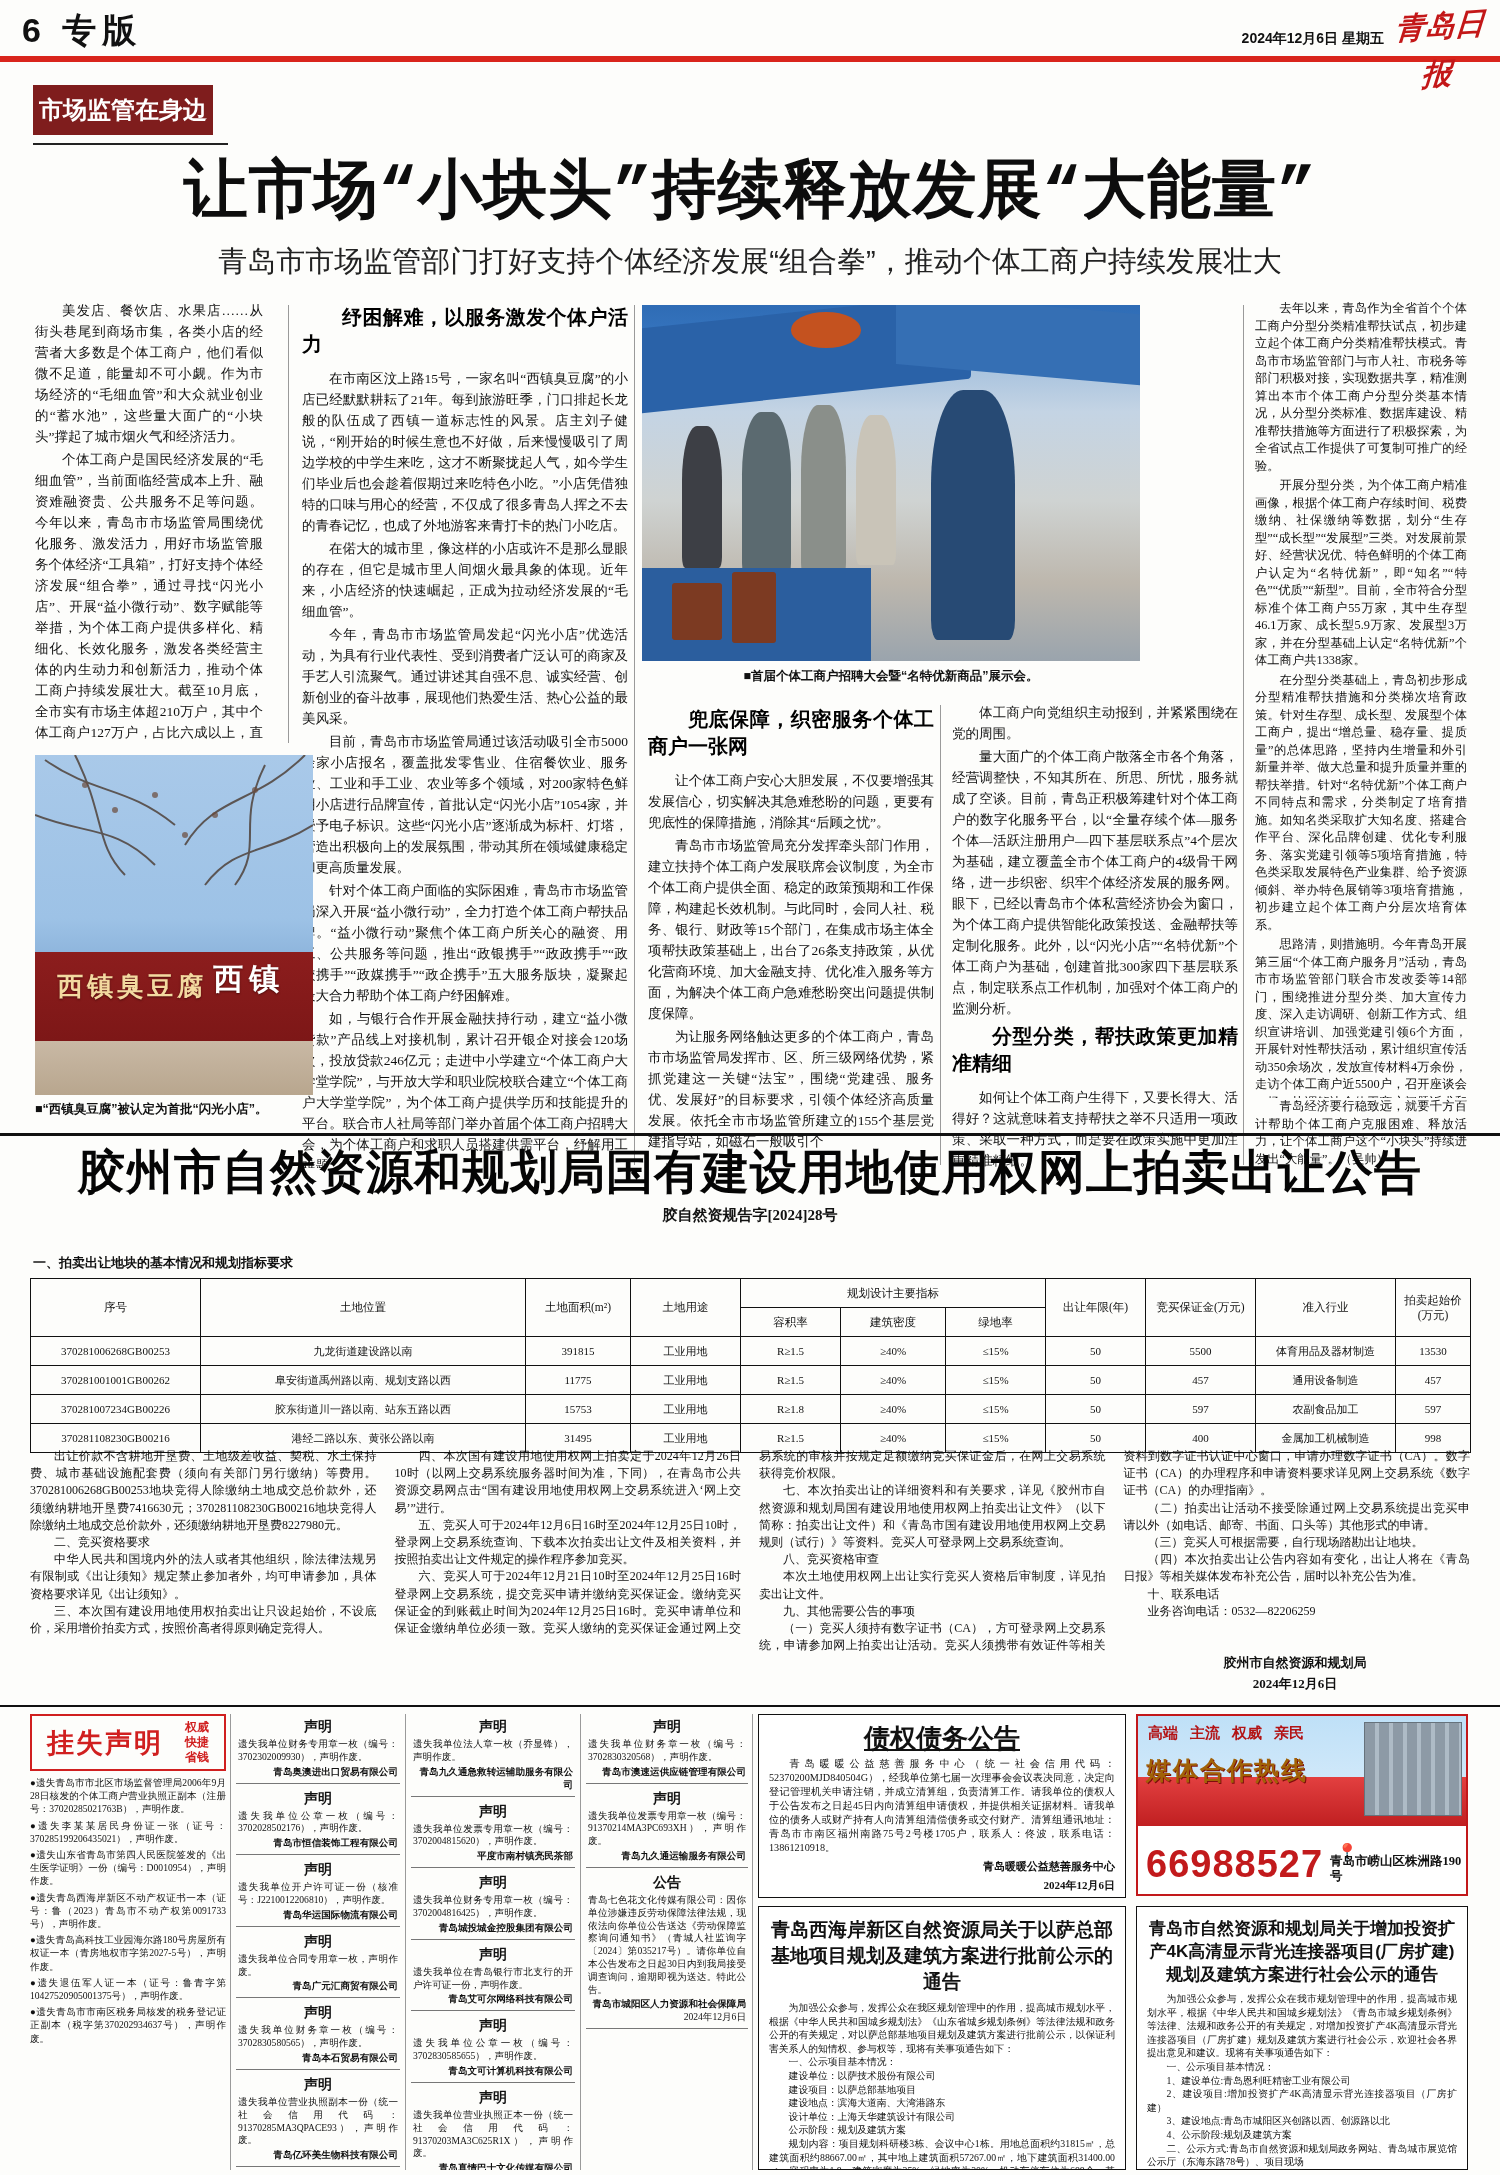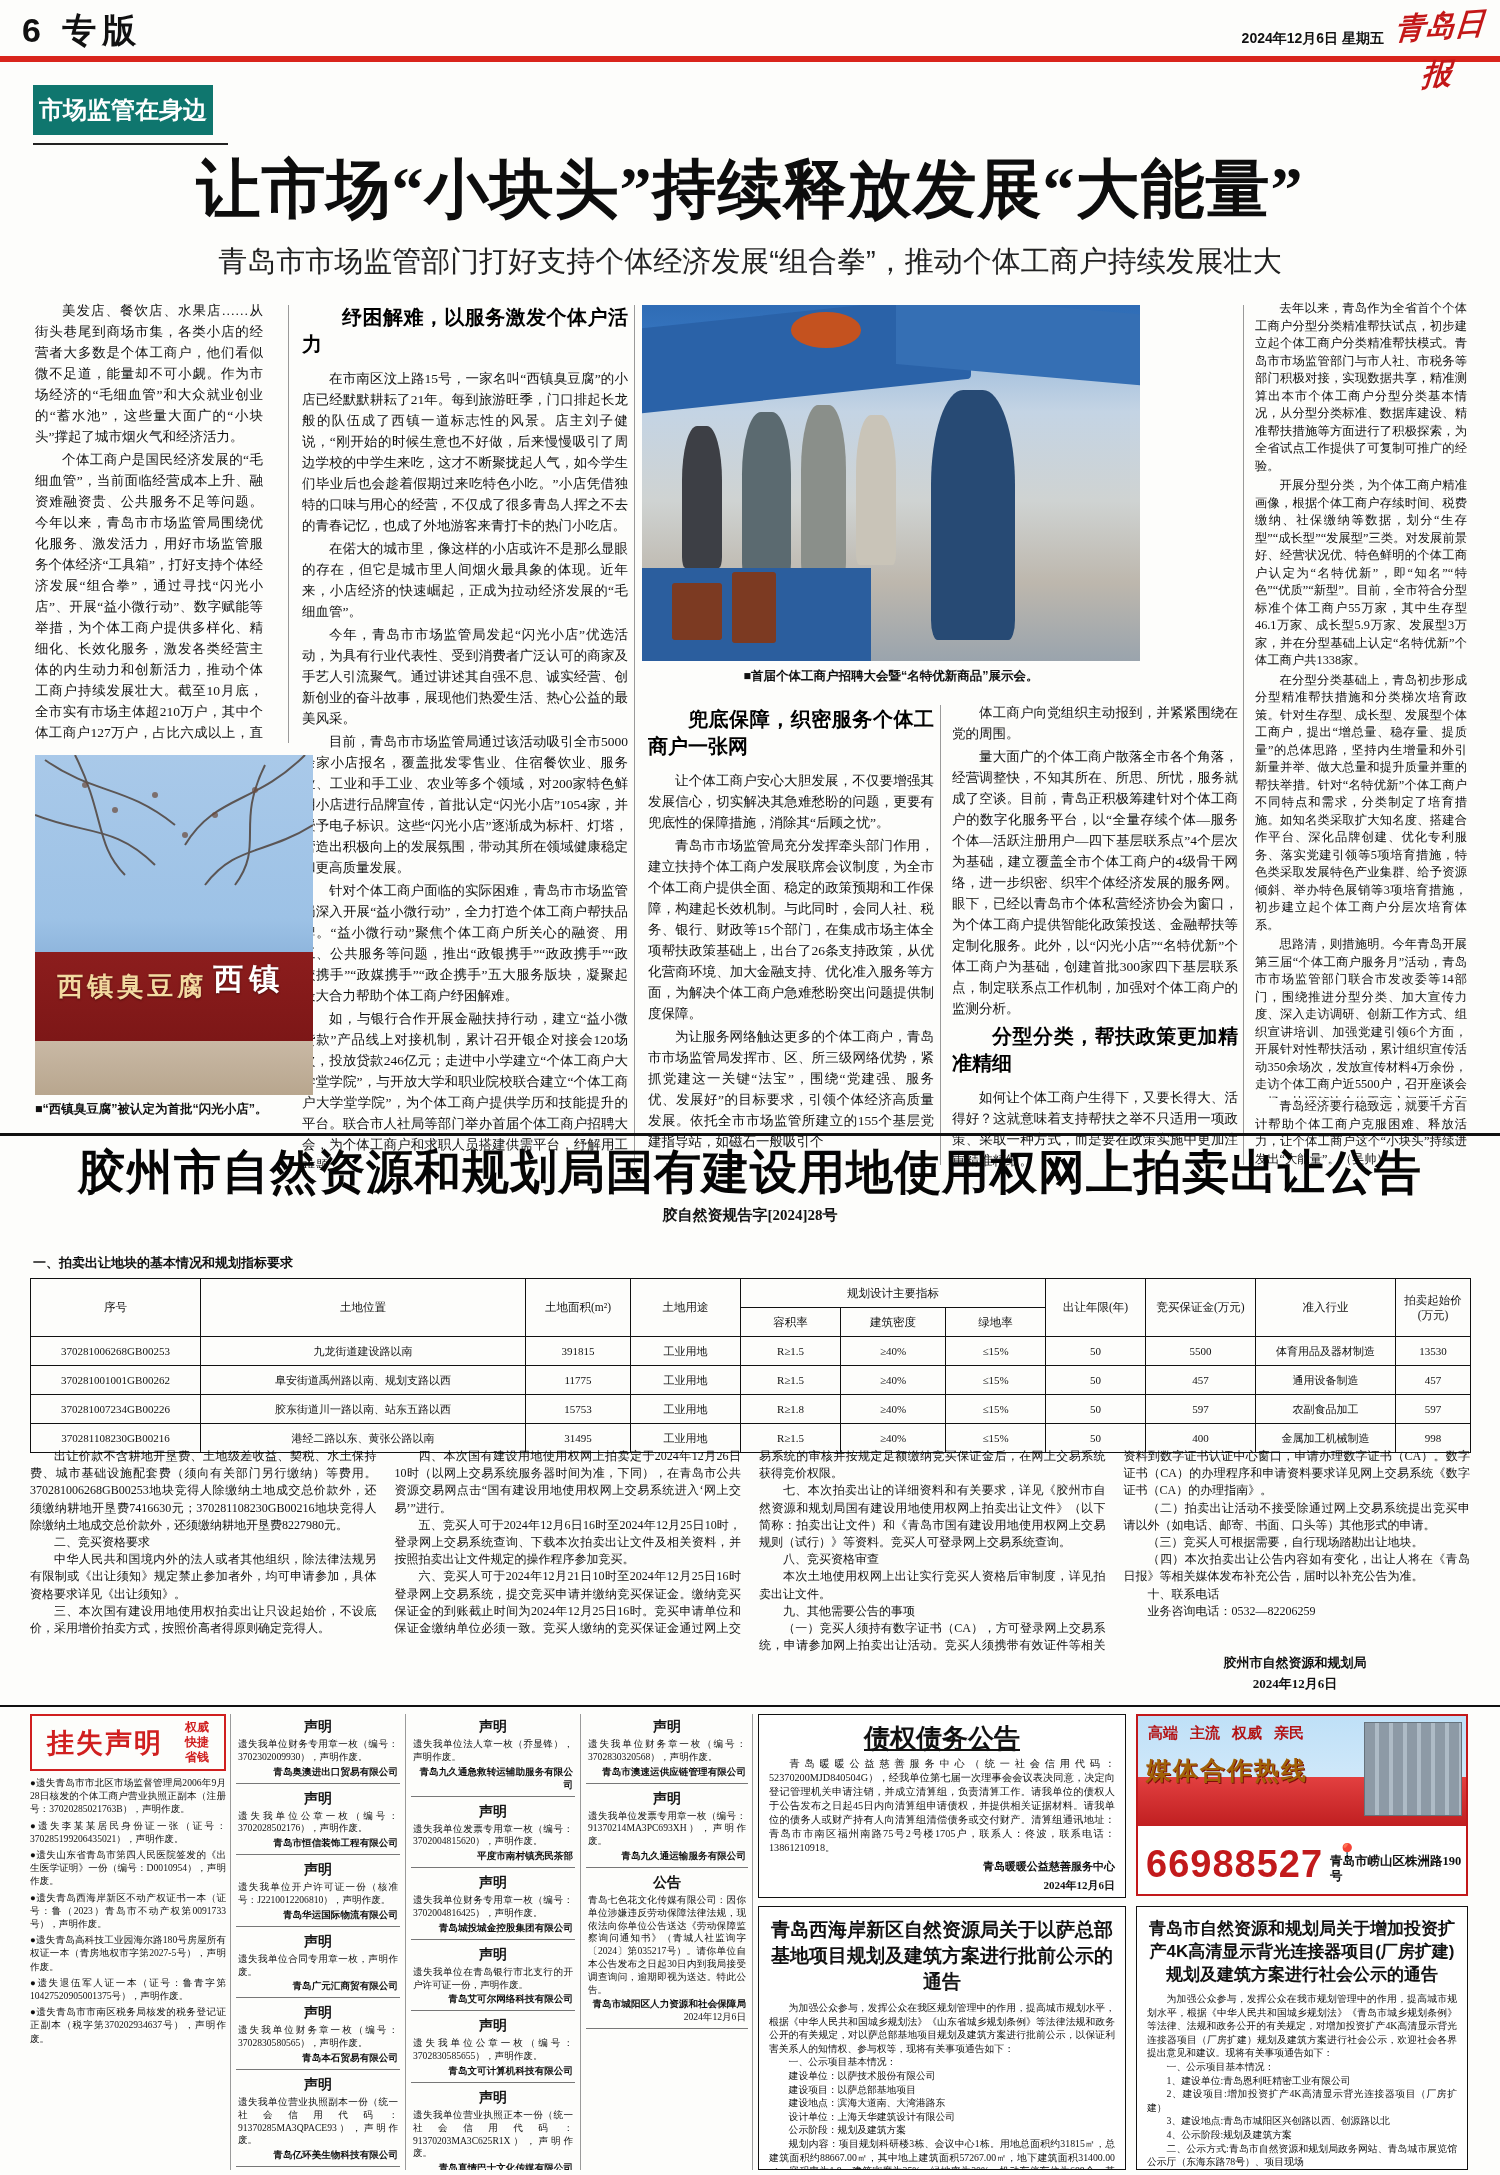--- a/index.html
+++ b/index.html
@@ -7,25 +7,25 @@
         font-family:"Liberation Serif",serif;color:#111;overflow:hidden;}
   
   .hd{position:absolute;left:0;top:0;width:1500px;height:56px;border-bottom:6px solid #d9251c;}
   .hd-page{position:absolute;left:22px;top:8px;font-family:"Liberation Sans",sans-serif;
            font-size:34px;font-weight:bold;letter-spacing:6px;}
   .hd-date{position:absolute;right:116px;top:30px;font-size:14px;font-weight:bold;font-family:"Liberation Sans",sans-serif;}
   .hd-logo{position:absolute;right:8px;top:2px;width:104px;height:50px;color:#c31718;
            font-size:30px;font-weight:bold;font-style:italic;transform:rotate(-4deg) skewX(-8deg);
            font-family:"DejaVu Serif",serif;line-height:48px;text-align:center;}
   
-  .badge{position:absolute;left:33px;top:85px;width:180px;height:50px;background:#0f766e;color:#fff;
+  .badge{position:absolute;left:33px;top:85px;width:180px;height:50px;background:#7f1d1d;color:#fff;
          font-family:"Liberation Sans",sans-serif;font-weight:bold;font-size:24px;line-height:50px;text-align:center;}
   .badge-rule{position:absolute;left:33px;top:143px;width:195px;height:2px;background:#222;}
   .f-title{position:absolute;left:0;top:146px;width:1500px;text-align:center;font-size:64px;font-weight:900;
-           letter-spacing:1px;font-family:Liberation Serif, serif;color:#0d0d0d;}
+           letter-spacing:1px;font-family:Liberation Mono, monospace;color:#0d0d0d;}
   .f-sub{position:absolute;left:0;top:242px;width:1500px;text-align:center;font-size:29px;color:#222;
          font-family:"Liberation Sans",sans-serif;}
   .block{position:absolute;overflow:hidden;text-align:justify;}
   .block p.para{margin:0 0 2px;text-indent:2em;}
   .ft{font-size:13.5px;line-height:21px;}
   .ft5{font-size:12.3px;line-height:17.5px;}
   .col-h{font-family:"Liberation Sans",sans-serif;font-weight:bold;font-size:20px;line-height:27px;
          margin:4px 0 10px;text-indent:2em;color:#000;}
   .vrule{position:absolute;width:1px;background:#9a9a9a;}
   .caption{position:absolute;font-size:12.5px;font-weight:bold;font-family:"Liberation Sans",sans-serif;}

